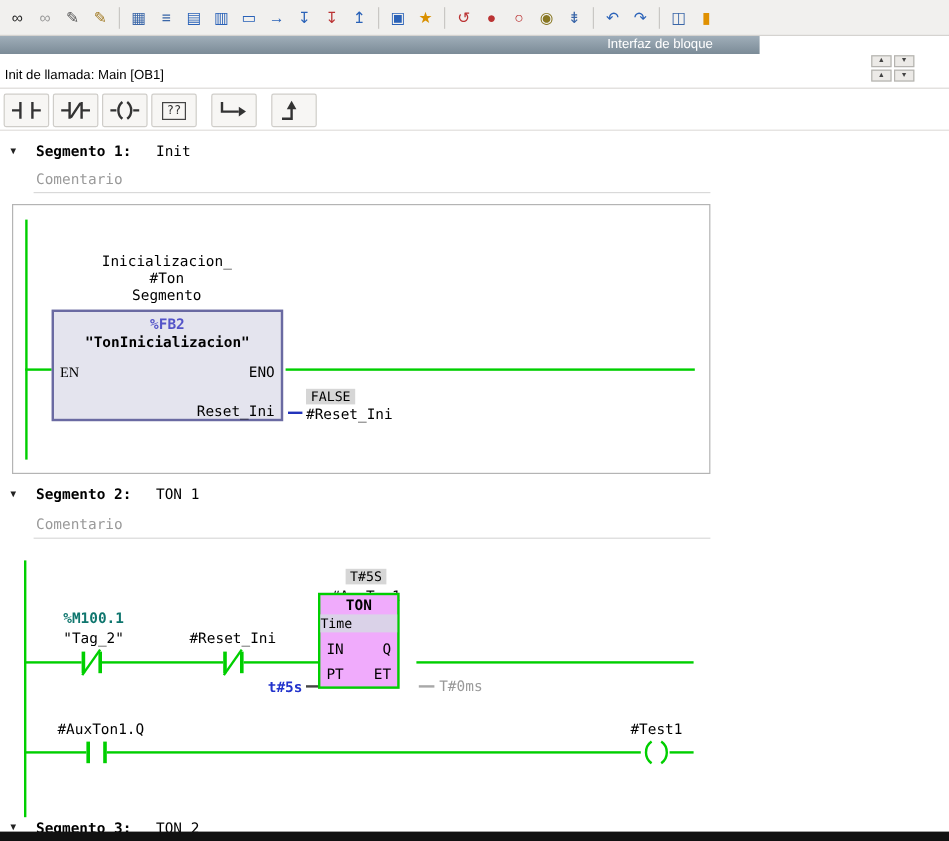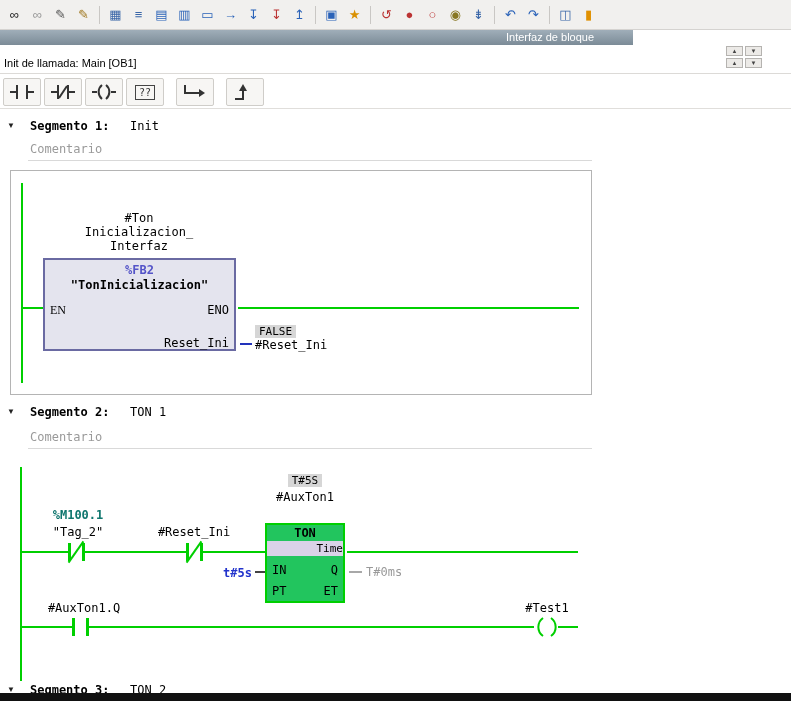--- a/index.html
+++ b/index.html
@@ -61,24 +61,24 @@
   
   .fb-block { position:absolute; left:32px; top:87px; width:193px; height:93px;
               background:#e4e4ee; border:2px solid #6a6aa2; }
   .fb-num  { position:absolute; left:0; right:0; top:3px; text-align:center; font-family:"DejaVu Sans Mono",monospace;
              font-size:12px; font-weight:bold; color:#5454c8; }
   .fb-name { position:absolute; left:0; right:0; top:18px; text-align:center; font-family:"DejaVu Sans Mono",monospace;
              font-size:12px; font-weight:bold; color:#000; }
   .pin { position:absolute; font-family:"DejaVu Sans Mono",monospace; font-size:12px; color:#000; }
 
   
-  .ton-block { position:absolute; left:255px; top:69px; width:80px; height:80px; background:#22c55e; border:2px solid #00cf00; }
+  .ton-block { position:absolute; left:255px; top:40px; width:68px; height:80px; background:#f0abfc; border:2px solid #00cf00; }
   .ton-title { position:absolute; left:0; right:0; top:1px; text-align:center; font-family:"DejaVu Sans Mono",monospace;
                font-size:12px; font-weight:bold; }
-  .ton-type  { position:absolute; left:0; right:0; top:16px; height:15px; background:#dad2e8; text-align:right;
+  .ton-type  { position:absolute; left:0; right:0; top:16px; height:15px; background:#dad2e8; text-align:left;
                font-family:"DejaVu Sans Mono",monospace; font-size:11px; line-height:15px; }
 
   .teal { color:#0f766e; font-weight:bold; }
   .blueval { color:#2233cc; font-weight:bold; }
   .grayval { color:#999; }
 
   .bottom-bar { position:absolute; left:0; top:693px; width:791px; height:8px; background:#111; z-index:10; }
 </style>
 </head>
 <body>
@@ -173,23 +173,23 @@
     <span class="seg-label">Segmento 1:</span>
     <span class="seg-title">Init</span>
   </div>
   <div class="comment" style="top:142px;">Comentario</div>
   <div class="cmt-line" style="top:160px;"></div>
 
   <div class="net net1">
     <div class="rail" style="left:10px; top:12px; height:200px;"></div>
 
     <div class="lbl ctr" style="left:28px; top:40px; width:200px;">
+      <span style="display:block;">Inicializacion_</span>
       <span style="display:block;">#Ton</span>
-      <span style="display:block;">Inicializacion_</span>
-      <span style="display:block;">Interfaz</span>
+      <span style="display:block;">Segmento</span>
     </div>
 
     <div class="wire" style="left:10px; top:136px; width:24px;"></div>
 
     <div class="fb-block">
       <div class="fb-num">%FB2</div>
       <div class="fb-name">"TonInicializacion"</div>
       <span class="pin" style="left:5px; top:43px;font-family:Liberation Serif, serif;">EN</span>
       <span class="pin" style="right:5px; top:43px;">ENO</span>
       <span class="pin" style="right:5px; top:76px;">Reset_Ini</span>

